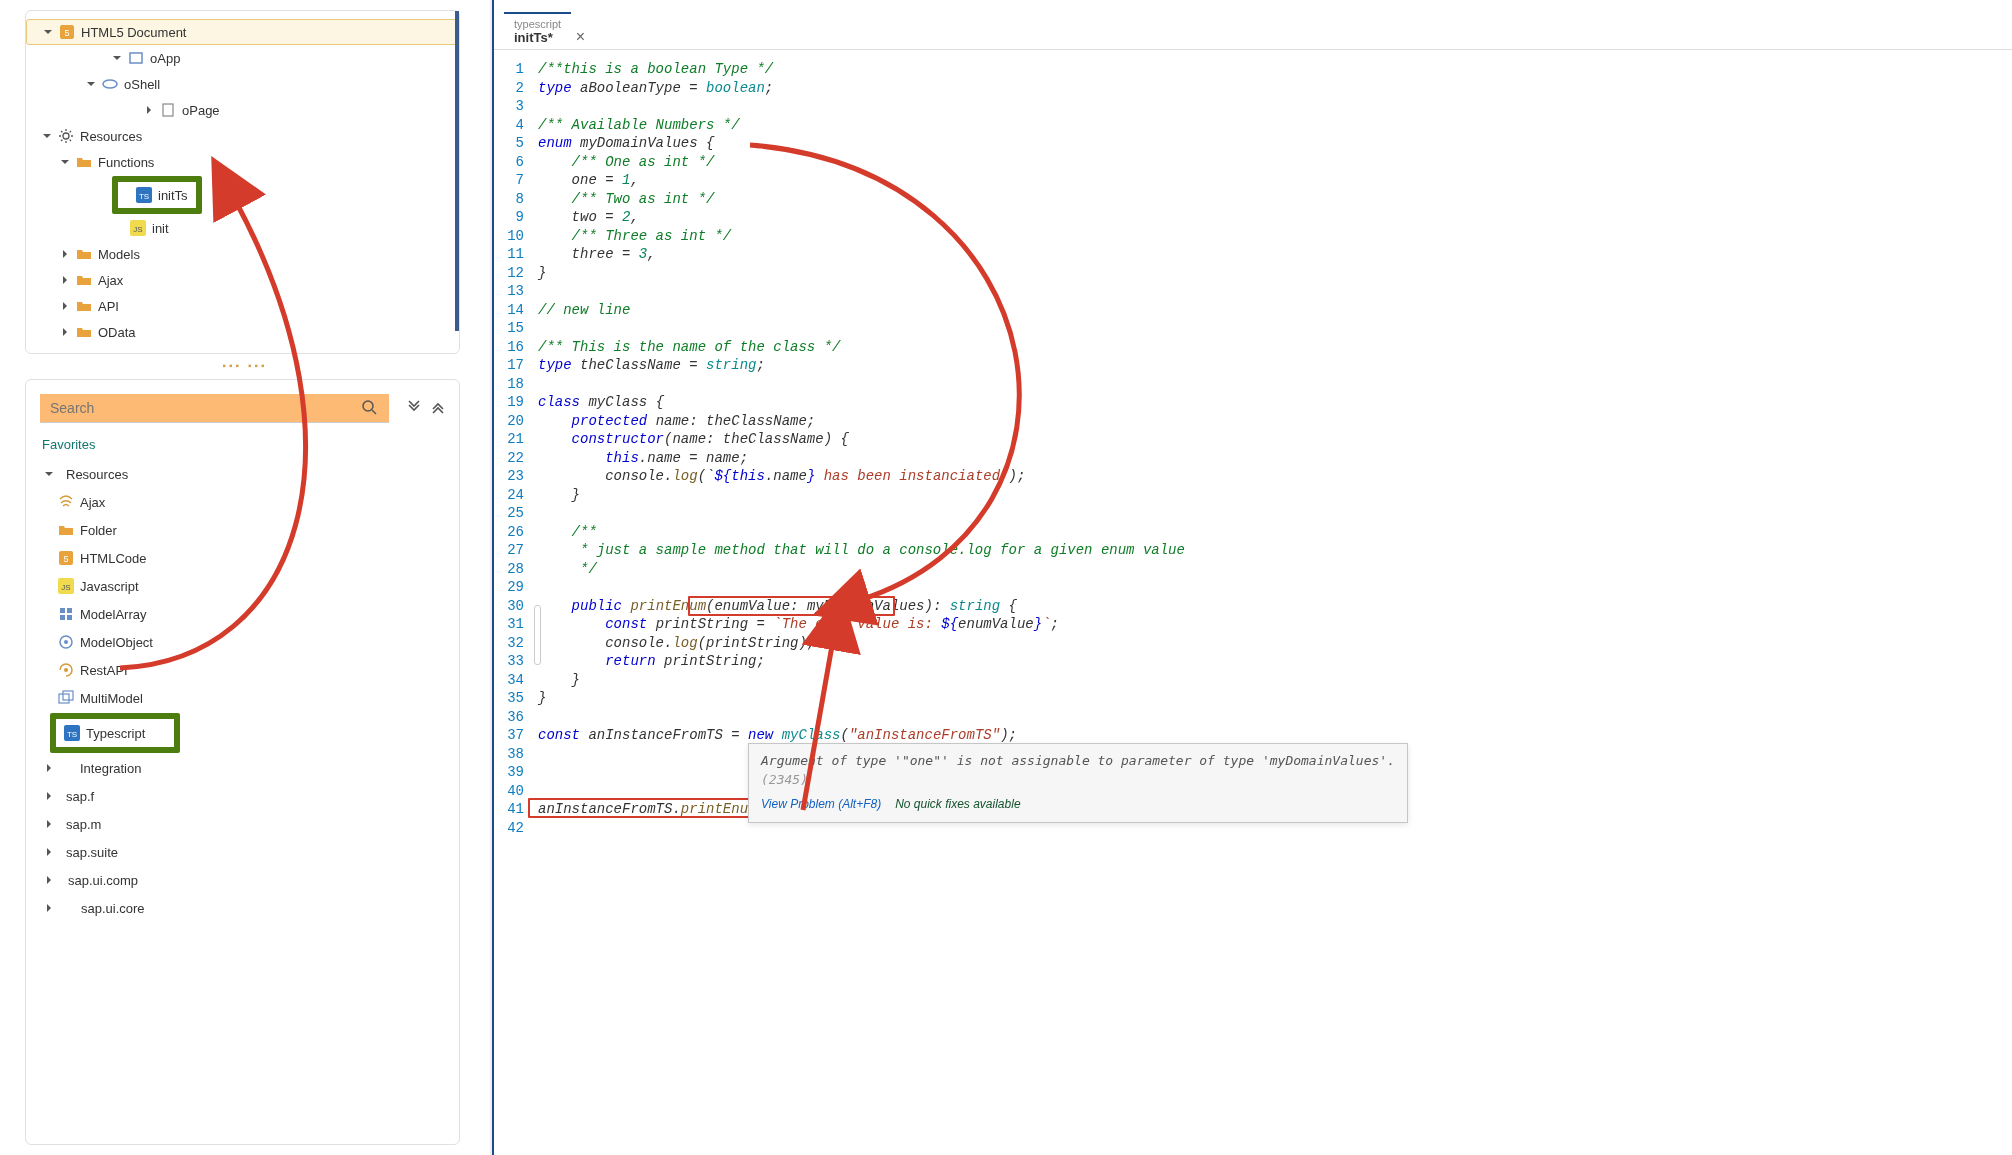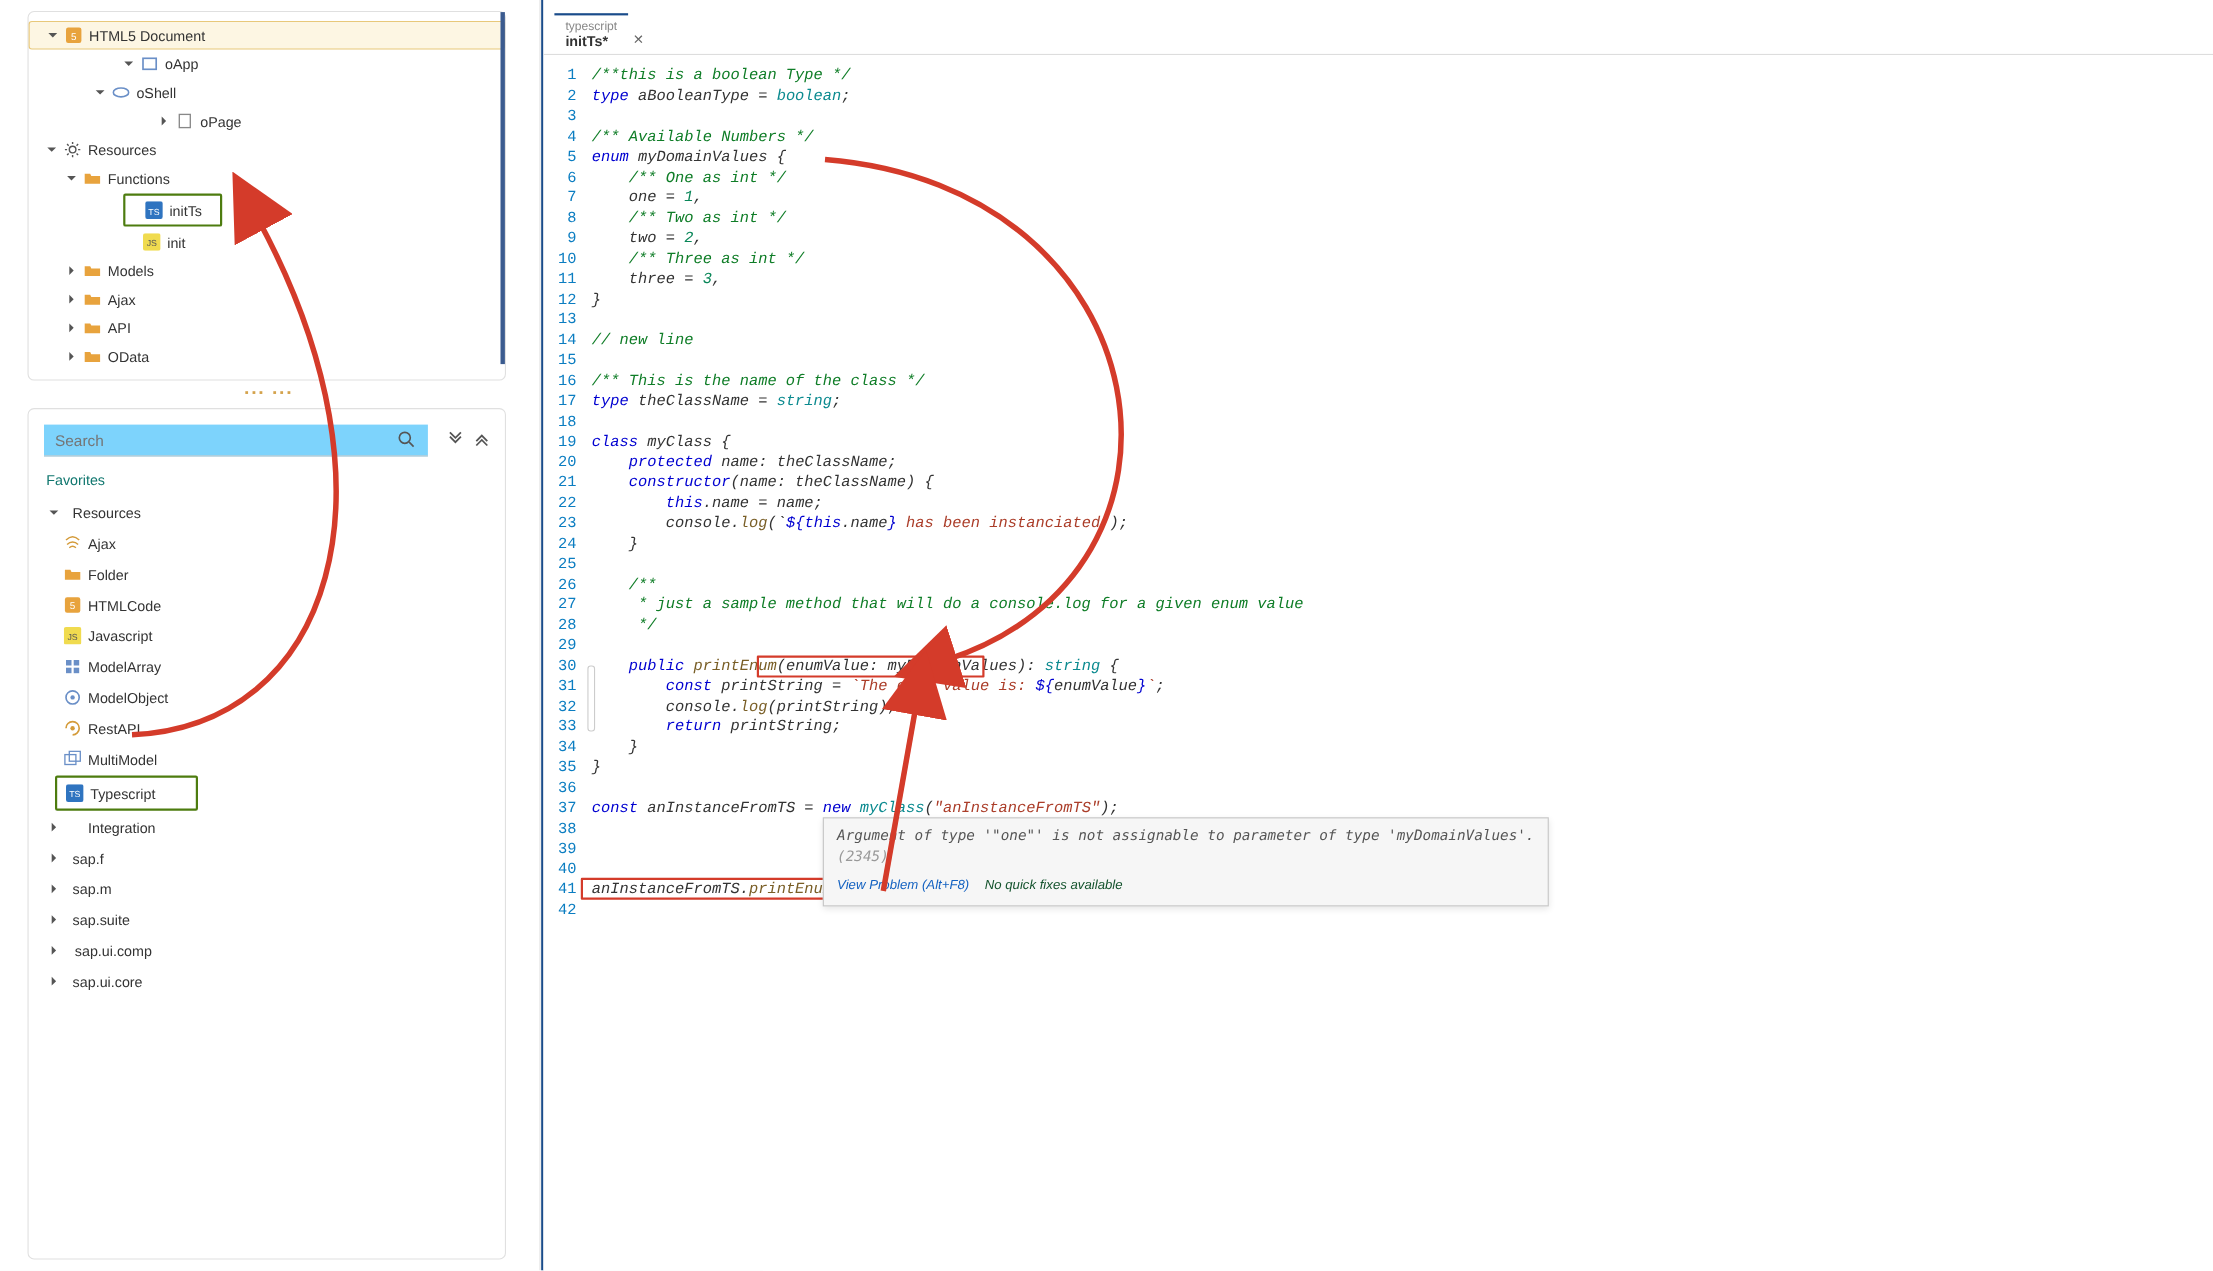--- a/index.html
+++ b/index.html
@@ -13,27 +13,27 @@
 .caret { width: 14px; height: 14px; display: inline-flex; align-items: center; justify-content: center; margin-right: 4px; }
 .caret svg { width: 10px; height: 10px; fill: #555; }
 .icon { width: 16px; height: 16px; margin-right: 6px; display: inline-flex; align-items: center; justify-content: center; }
 .depth-1 { padding-left: 14px; }
 .depth-2 { padding-left: 32px; }
 .depth-3 { padding-left: 58px; }
 .depth-4 { padding-left: 84px; }
 .depth-5 { padding-left: 116px; }
 .dots-sep { text-align: center; letter-spacing: 3px; color: #d4a24c; font-size: 10px; margin: 2px 0; }
 .search-bar { display: flex; align-items: center; padding: 4px 14px 10px 14px; }
-.search-input { flex: 1; border: none; border-bottom: 1px solid #ccc; background: #7dd3fc; padding: 6px 10px; font-size: 14px; color: #666; outline: none; }
+.search-input { flex: 1; border: none; border-bottom: 1px solid #ccc; background: #fdba74; padding: 6px 10px; font-size: 14px; color: #666; outline: none; }
 .search-icon { margin-left: -28px; color: #555; }
 .exp-col { display: flex; gap: 10px; margin-left: 30px; }
 .fav-label { padding: 4px 16px 8px 16px; color: #0f766e; font-size: 13px; }
 .res-row { display: flex; align-items: center; height: 28px; padding: 0 16px 0 32px; cursor: pointer; font-size: 13px; }
 .res-group { display: flex; align-items: center; height: 28px; padding: 0 16px 0 16px; font-size: 13px; }
-.red-box { border: 2px solid #4d7c0f; border-radius: 2px; }
+.red-box { border: 6px solid #4d7c0f; border-radius: 2px; }
 .editor { flex: 1; background: #fff; display: flex; flex-direction: column; position: relative; }
 .tab-bar { display: flex; align-items: flex-end; height: 50px; padding-left: 10px; border-bottom: 1px solid #ddd; }
 .tab { padding: 4px 10px 4px 10px; border-top: 2px solid #1a4c8b; position: relative; }
 .tab .tab-lang { font-size: 11px; color: #888; }
 .tab .tab-name { font-size: 13px; color: #333; font-weight: 700; }
 .tab-close { position: absolute; right: -14px; top: 14px; color: #666; cursor: pointer; font-size: 16px; }
 .code-area { flex: 1; display: flex; overflow: auto; font-family: Consolas, "Courier New", monospace; font-size: 14px; line-height: 18.5px; padding-top: 10px; }
 .gutter { width: 44px; text-align: right; color: #0b7dc1; padding-right: 14px; user-select: none; }
 .gutter div { height: 18.5px; }
 .code { flex: 1; position: relative; }
@@ -371,21 +371,21 @@
             </svg>
           </span>
           <span style="margin-left:8px;">sap.ui.comp</span>
         </div>
       <div class="res-group">
           <span class="caret">
             <svg viewBox="0 0 10 10" width="10" height="10">
               <path d="M3 1 L7 5 L3 9 Z" fill="#555"></path>
             </svg>
           </span>
-          <span style="margin-left:6px;">sap.ui.core</span>
+          <span style="margin-left:21px;">sap.ui.core</span>
         </div>
     </div>
   </div>
 
   <div class="vdiv"></div>
 
   <div class="editor">
     <div class="tab-bar">
       <div class="tab">
         <div class="tab-lang">typescript</div>

